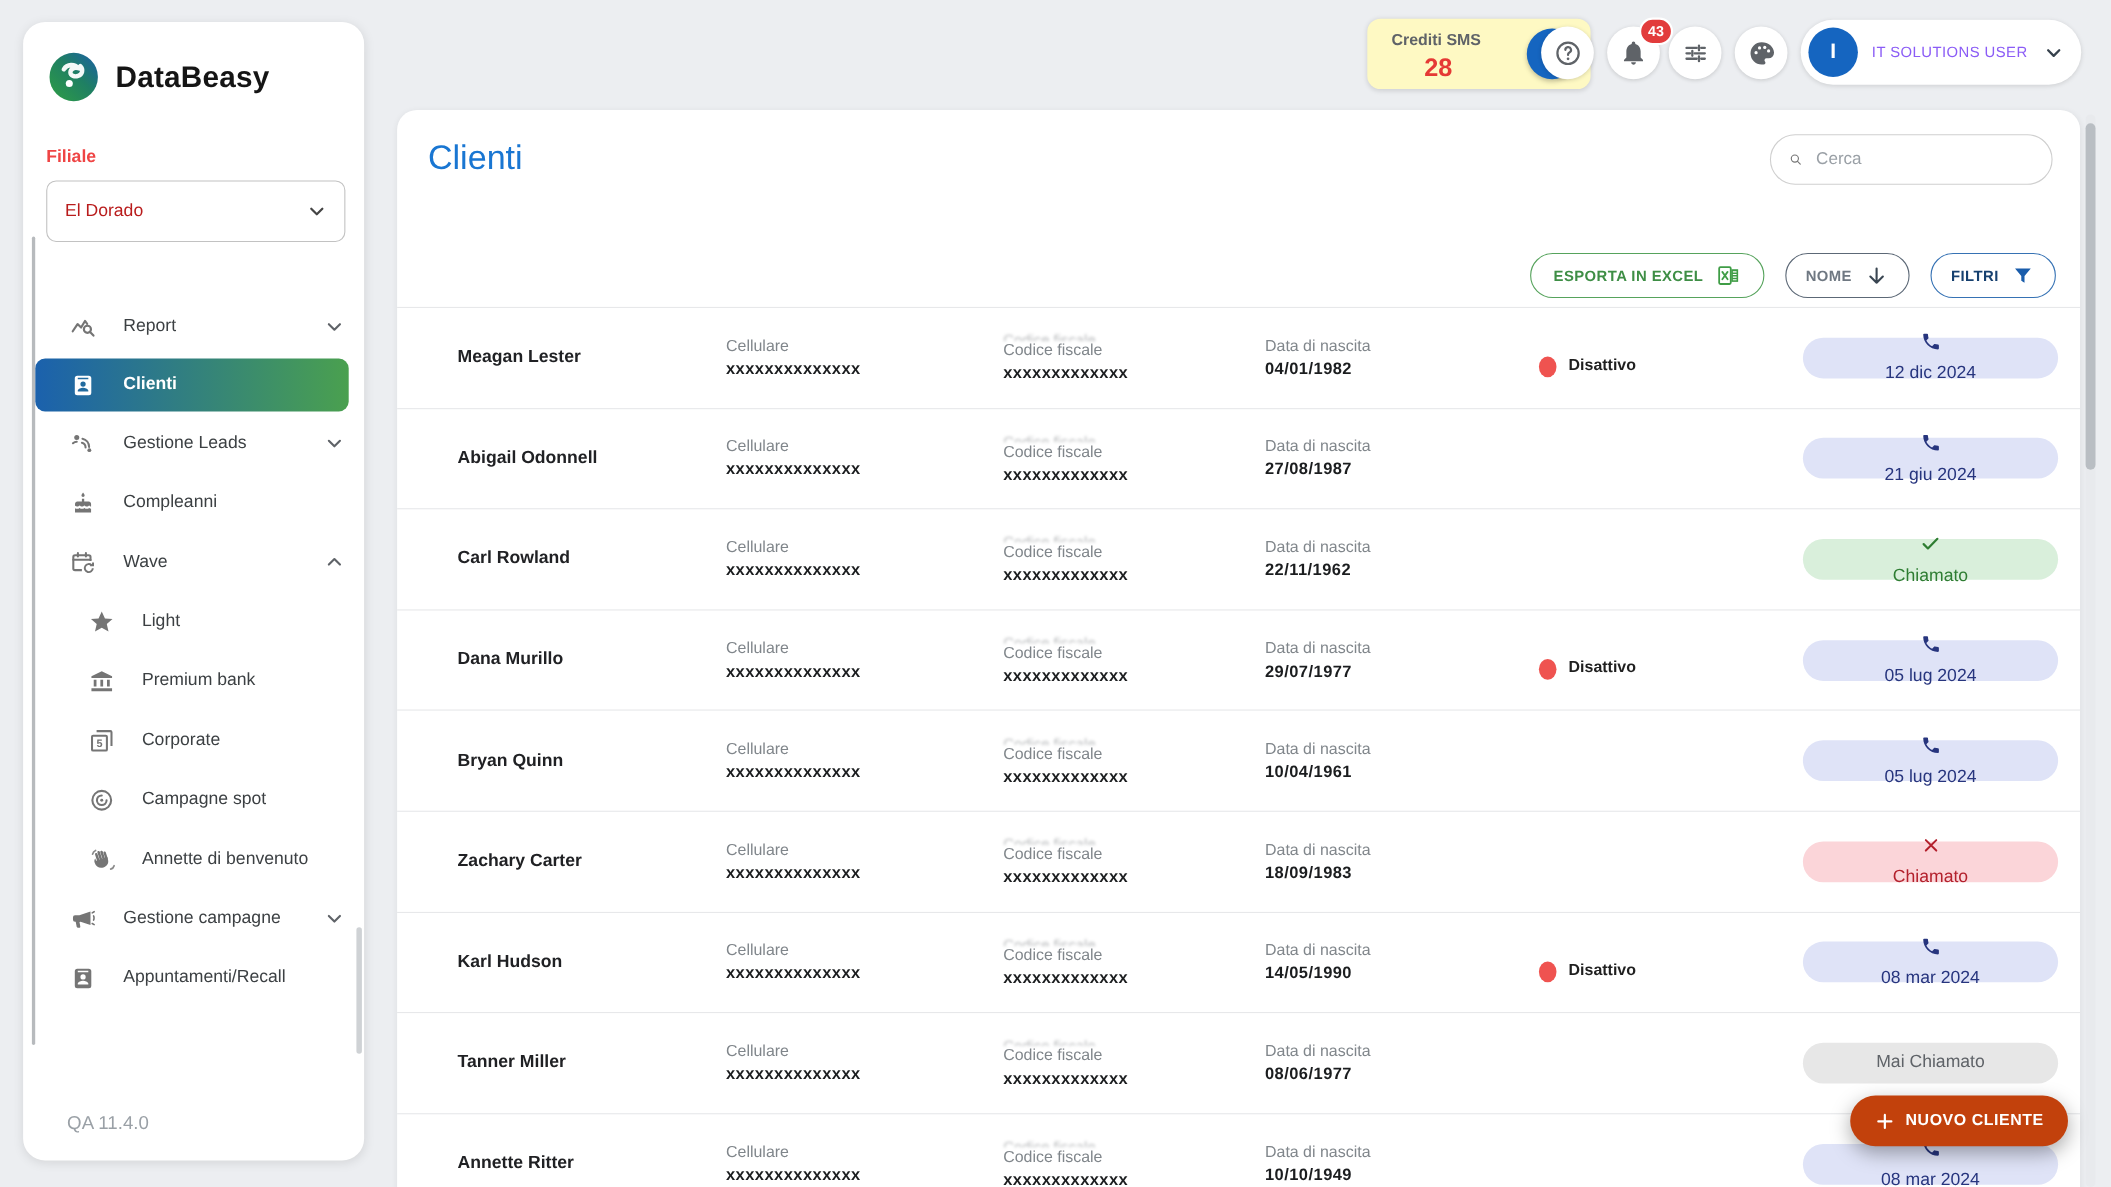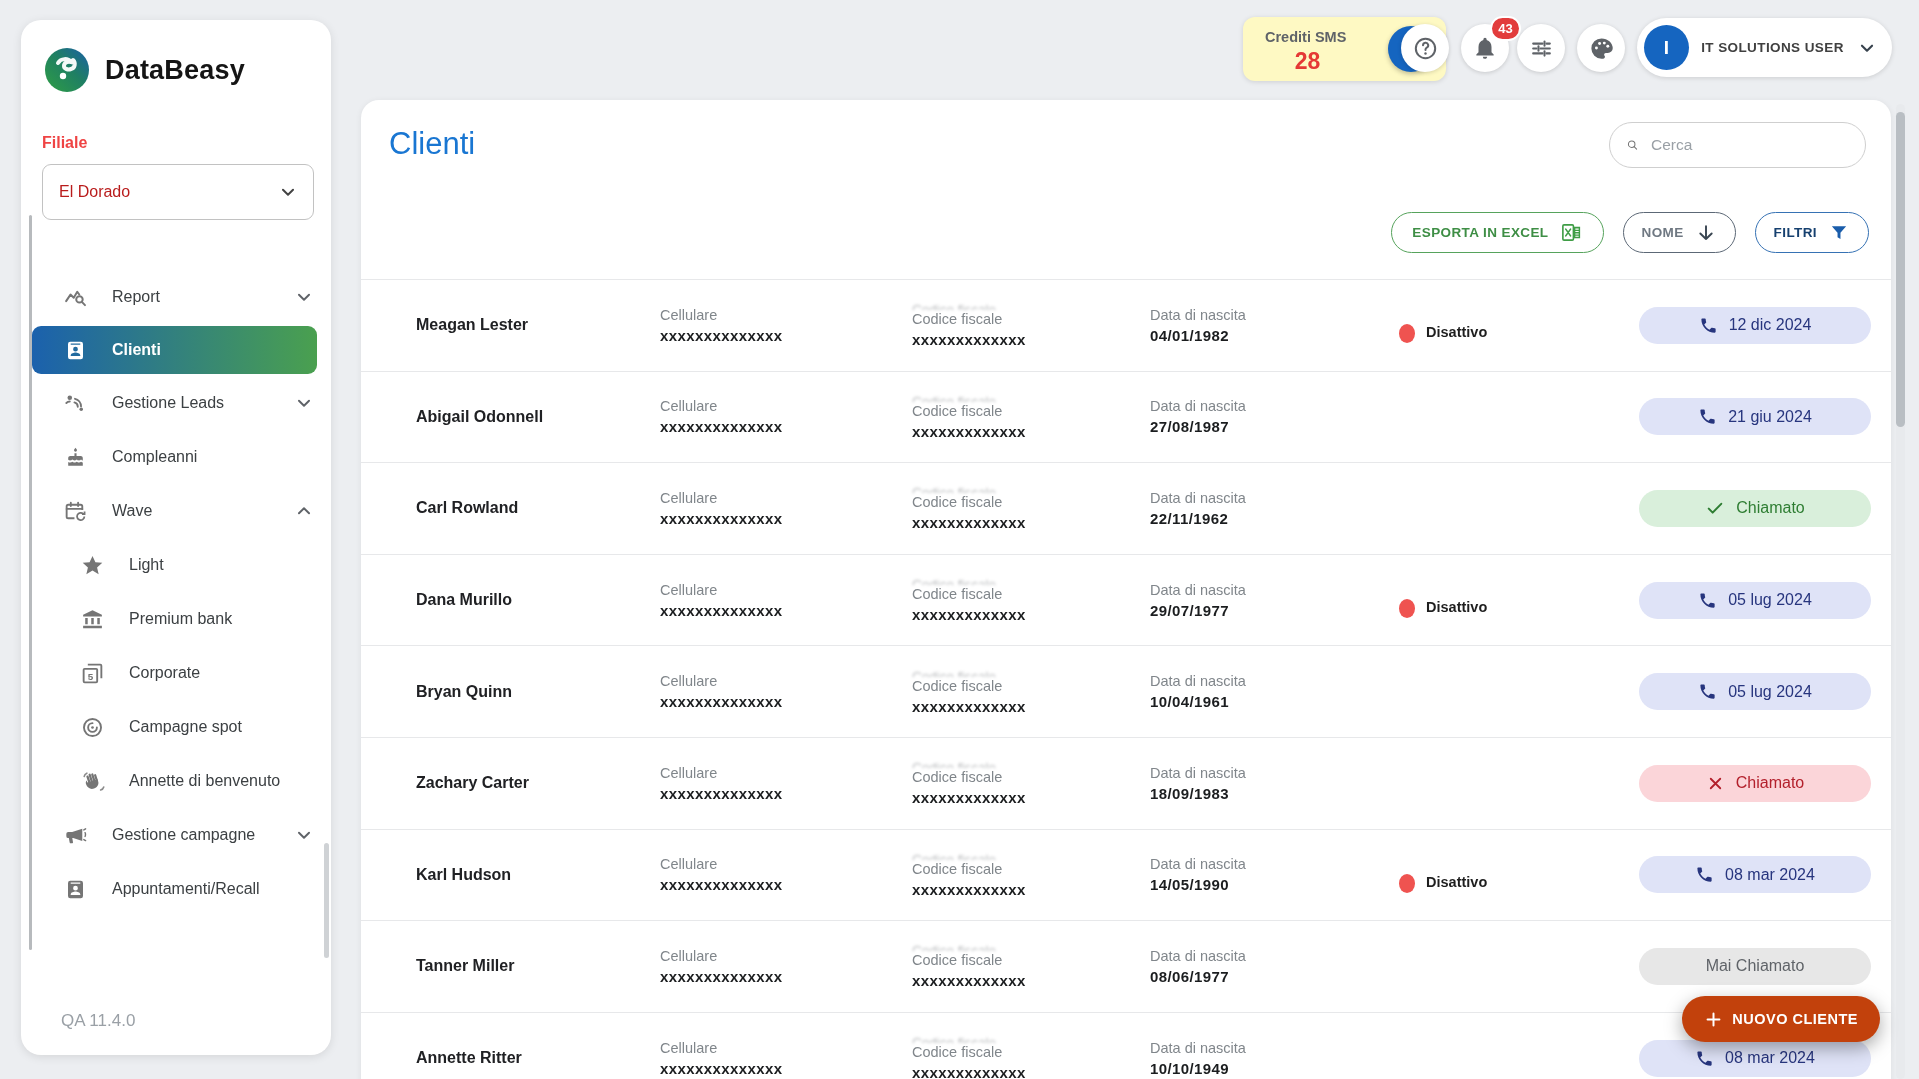--- a/index.html
+++ b/index.html
@@ -49,53 +49,53 @@
     background:#fff; box-shadow:0 1px 4px rgba(0,0,0,.16); display:flex; align-items:center;
     justify-content:center; cursor:pointer; }
   .badge { position:absolute; top:-8px; right:-12px; min-width:31px; height:25px; border-radius:13px;
     background:#e23c3c; border:2.5px solid #fff; color:#fff; font-size:13px; font-weight:700;
     display:flex; align-items:center; justify-content:center; padding:0 4px; }
   .user-pill { position:absolute; left:1637px; top:18px; width:255px; height:59px; border-radius:30px;
     background:#fff; box-shadow:0 1px 5px rgba(0,0,0,.14); display:flex; align-items:center;
     padding:0 14px 0 7px; cursor:pointer; }
   .avatar { width:45px; height:45px; border-radius:50%; background:#1565c0; color:#fff;
     font-size:19px; font-weight:700; display:flex; align-items:center; justify-content:center; flex:none; }
-  .user-name { flex:1; text-align:center; font-size:13.5px; font-weight:700; color:#404040; letter-spacing:.4px; }
+  .user-name { flex:1; text-align:center; font-size:13.5px; font-weight:400; color:#8b5cf6; letter-spacing:.4px; }
 
   
   .content { position:absolute; left:361px; top:100px; width:1530px; height:1010px;
     background:#fff; border-radius:18px 18px 0 0; box-shadow:0 1px 6px rgba(0,0,0,.07); }
   .page-title { position:absolute; left:28px; top:26px; font-size:31px; font-weight:500; color:#1976d2; }
   .search { position:absolute; right:25px; top:22px; width:257px; height:46px; border:1px solid #cfcfcf;
     border-radius:23px; display:flex; align-items:center; padding:0 14px 0 16px; background:#fff; }
   .search input { border:none; outline:none; flex:1; margin-left:12px; font-size:15.5px;
     font-family:"Liberation Sans", sans-serif; color:#333; background:transparent; }
   .search input::placeholder { color:#9aa0a6; }
-  .actions { position:absolute; top:112px; right:22px; display:flex; gap:19px;align-items:center; }
+  .actions { position:absolute; top:130px; right:22px; display:flex; gap:19px;align-items:center; }
   .pill-btn { height:41px; border-radius:21px; background:#fff; display:flex; align-items:center;
     gap:11px; padding:0 20px; font-size:13.5px; font-weight:700; letter-spacing:.4px; cursor:pointer; }
   .btn-export { border:1.5px solid #56a35c; color:#3e8e45; }
   .btn-sort { border:1.5px solid #5c6876; color:#6f7882; padding:0 18px; }
   .btn-filters { border:1.5px solid #3672b4; color:#16406f; padding:0 18px; }
 
   
   .rows { position:absolute; left:0; right:0; top:179px; }
   .row { display:grid; grid-template-columns:244px 252px 238px 249px 240px 232px;
     align-items:center; height:91.6px; border-top:1px solid #e7e8ea; padding:0 20px 0 55px; cursor:pointer; }
   .cell-name { font-size:16px; font-weight:700; color:#202124; }
   .cell .lbl { font-size:14.5px; color:#80868b; margin-bottom:4px; }
   .cell .val { font-size:15px; font-weight:700; color:#1b1d1f; letter-spacing:.4px; }
   .cell .val.soft-blur { filter:blur(0.4px); }
   .cell .ghost { height:8px; overflow:hidden; filter:blur(1.6px); opacity:.5; font-size:13.5px;
     color:#6b6f73; margin-bottom:1px; }
   .status { display:flex; align-items:flex-start; gap:11px;margin-top:17px; }
   .status .dot { width:16px; height:19px; border-radius:50%; background:#ef5350; flex:none; }
   .status .stxt { font-size:14.5px; font-weight:700; color:#1f1f1f; }
   .chip { width:232px; height:37px; border-radius:19px; display:flex; align-items:center;
-    justify-content:center; gap:11px; font-size:16px; cursor:pointer; justify-self:end; }
+    justify-content:center; gap:11px; font-size:16px; cursor:pointer; justify-self:end;flex-direction:column; }
   .chip.call-date { background:#dfe3f7; color:#27357e; font-weight:500; }
   .chip.called-success { background:#d9efdb; color:#2e7d32; }
   .chip.called-fail { background:#fbd5d9; color:#b3202c; }
   .chip.never-called { background:#e7e7e7; color:#5f6368; }
   .chip svg { flex:none; }
 
   .table-scrollbar { position:absolute; left:1896px; top:104px; width:9px; height:975px;
     background:#e8eaed; border-radius:5px; }
   .table-scrollbar .thumb { position:absolute; left:0; top:8px; width:9px; height:315px;
     background:#b9bec3; border-radius:5px; }

